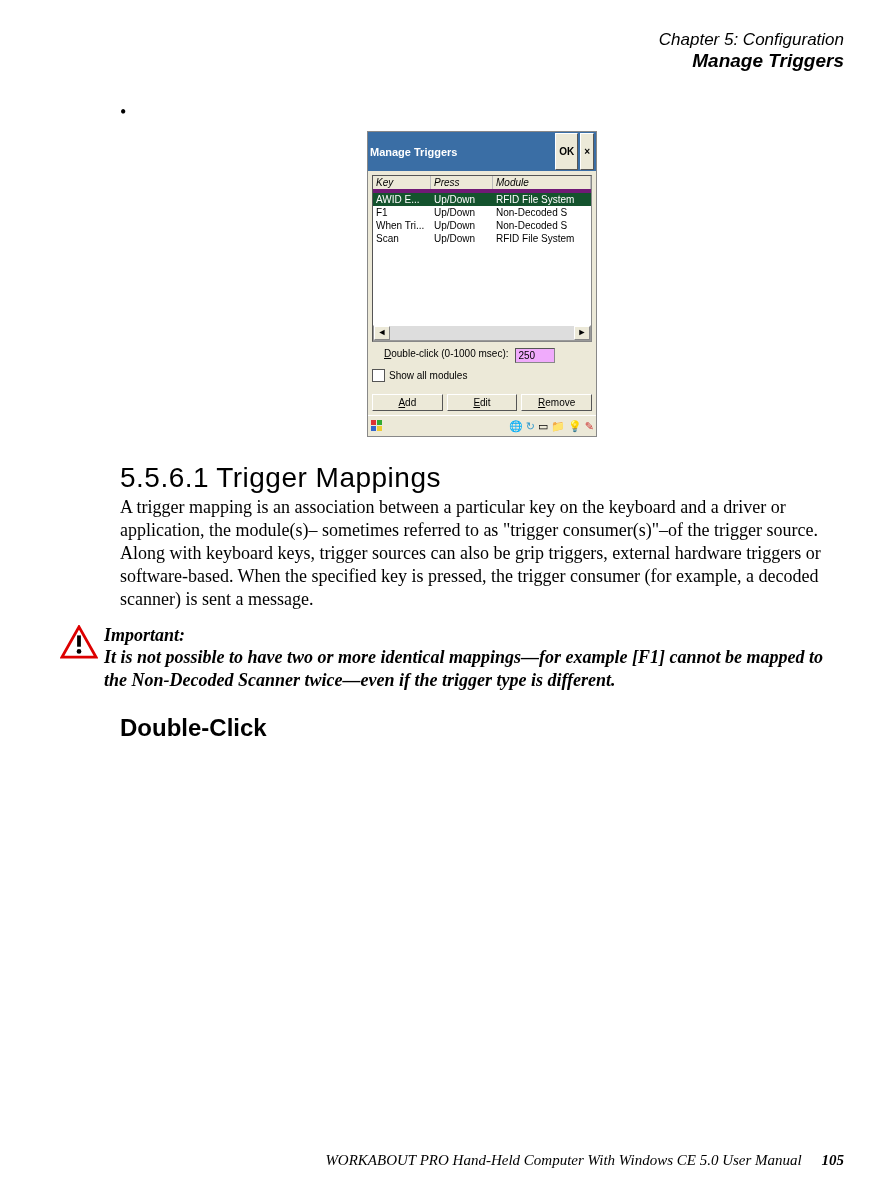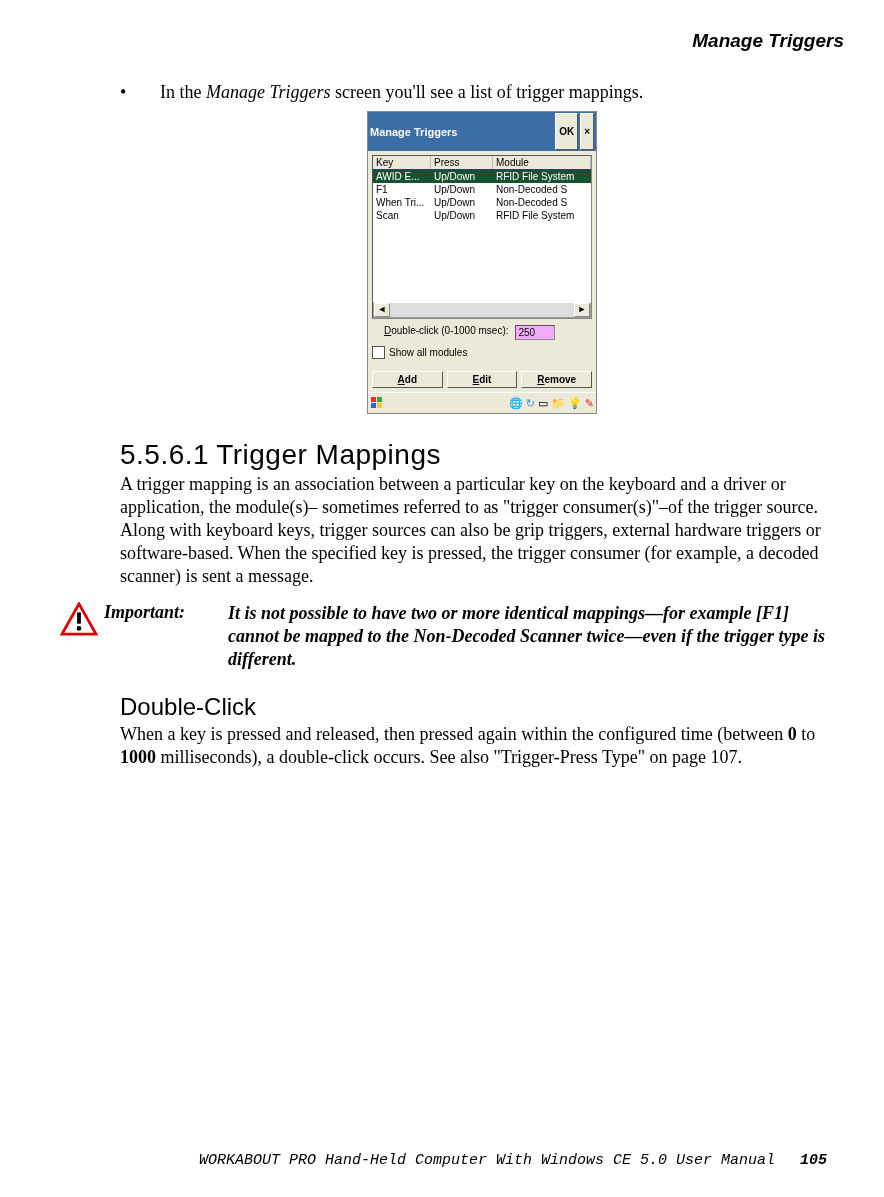--- a/index.html
+++ b/index.html
@@ -89,22 +89,23 @@
   .listview {
     background: #fff;
     border: 1px solid #888;
     border-top-color:#555;
     border-left-color:#555;
     margin-bottom: 2px;
   }
   .listhead {
     display: flex;
     background: #ece9d8;
-    border-bottom: 1px solid #701a75;
-    font-size: 10px;
+    border-bottom: 4px solid #701a75;
+    font-size: 10px;
+    font-style: italic;
   }
   .lh-cell {
     padding: 1px 3px;
     border-right: 1px solid #bbb;
     box-sizing: border-box;
   }
   .lh-key   { width: 58px; }
   .lh-press { width: 62px; }
   .lh-mod   { flex: 1; }
   .listrow {
@@ -170,21 +171,20 @@
     width: 11px;
     height: 11px;
     border: 1px solid #555;
     background: #fff;
     margin-right: 4px;
   }
   .btn-row {
     display: flex;
     gap: 4px;
     justify-content: space-between;
-    font-weight: bold;
   }
   .win-btn {
     flex: 1;
     background: #ece9d8;
     border: 1px solid #fff;
     border-right-color:#555;
     border-bottom-color:#555;
     font-size: 10px;
     padding: 2px 0;
     text-align: center;
@@ -234,69 +234,68 @@
   .warn-icon {
     width: 44px;
     flex-shrink: 0;
   }
   .warn-icon svg { width: 38px; height: 34px; }
   .important-text {
     flex: 1;
   }
   .important-row {
     display: flex;
+    flex-direction: column;
   }
   .important-label {
     font-style: italic;
     font-weight: bold;
     font-size: 18px;
     width: 124px;
     flex-shrink: 0;
   }
   .important-para {
     font-style: italic;
     font-weight: bold;
     font-size: 18px;
     line-height: 1.28;
     margin: 0 0 8px 0;
   }
   h3.sub {
     font-family: "Arial Narrow", Arial, Helvetica, sans-serif;
-    font-weight: normal;
+    font-weight: bold;
     font-size: 24px;
     margin: 14px 0 2px 0;
   }
   .footer {
     position: absolute;
-    right: 57px;
+    right: 40px;
     bottom: 28px;
-    font-family: Liberation Mono, monospace;
+    font-family: Liberation Serif, serif;
     font-style: italic;
     font-size: 15px;
   }
   .footer .pnum {
     font-weight: bold;
     font-style: italic;
     margin-left: 16px;
   }
 </style>
 </head>
 <body>
 
 <div class="page">
   <div class="header-block">
+    <div class="header-chapter">Chapter 5: Configuration</div>
     <div class="header-section">Manage Triggers</div>
   </div>
 
   <div class="content">
     <div class="bullet-row">
       <div class="bullet-dot">•</div>
-      <div class="bullet-text">
-        <span>In the </span><span class="italic">Manage Triggers</span><span> screen you'll see a list of trigger mappings.</span>
-      </div>
     </div>
 
     <div class="screenshot-wrap">
       <div class="win">
         <div class="titlebar">
           <span class="titlebar-text">Manage Triggers</span>
           <span class="titlebar-btn">OK</span>
           <span class="titlebar-btn">×</span>
         </div>
         <div class="win-body">
@@ -388,22 +387,19 @@
         <div class="important-row">
           <div class="important-label">Important:</div>
           <div style="flex:1">
             <p class="important-para">It is not possible to have two or more identical mappings—for example [F1] cannot be mapped to the Non-Decoded Scanner twice—even if the trigger type is different.</p>
           </div>
         </div>
       </div>
     </div>
 
     <h3 class="sub">Double-Click</h3>
-    <p class="body">
-      <span>When a key is pressed and released, then pressed again within the configured time (between </span><span class="bold">0</span><span> to </span><span class="bold">1000</span><span> milliseconds), a double-click occurs. See also "Trigger-Press Type" on page 107.</span>
-    </p>
   </div>
 
   <div class="footer">
     <span>WORKABOUT PRO Hand-Held Computer With Windows CE 5.0 User Manual</span>
     <span class="pnum">105</span>
   </div>
 </div>
 
 </body></html>

